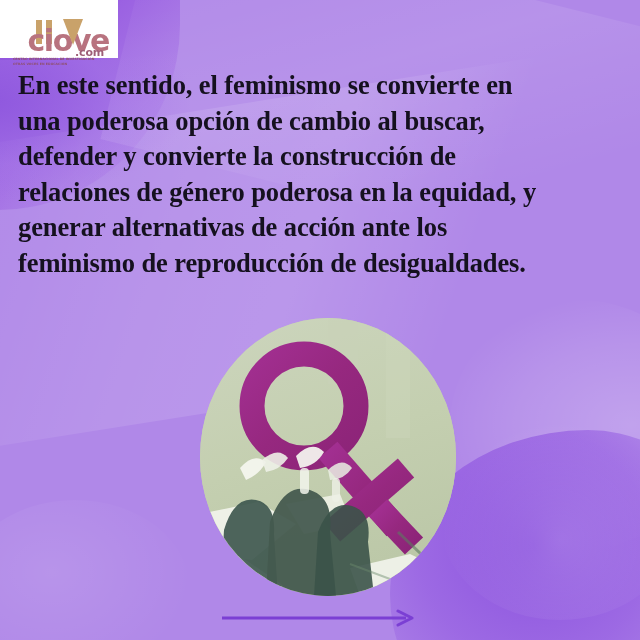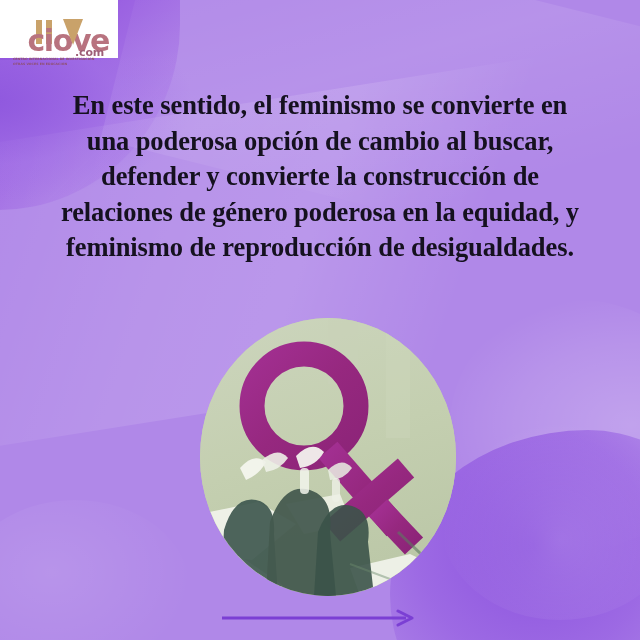--- a/index.html
+++ b/index.html
@@ -144,23 +144,23 @@
     line-height:4.2px;
     letter-spacing:.1px;
     color:#8e4f6b;
     font-weight:700;
     white-space:nowrap;
   }
 
   
   .quote{
     position:absolute;
-    left:18px; top:88px;
+    left:18px; top:68px;
     width:604px;
-    text-align:center;
+    text-align:left;
     z-index:5;
   }
   .quote .line{
     font-family:"Liberation Serif", serif;
     font-size:26.5px;
     line-height:35.5px;
     font-weight:700;
     color:#15111f;
     white-space:nowrap;
     letter-spacing:-.1px;
@@ -213,20 +213,21 @@
     <span>CENTRO INTERNACIONAL DE INVESTIGACIÓN</span>
     <span>OTRAS VOCES EN EDUCACIÓN</span>
   </div>
 </div>
 
 <div class="quote">
   <div class="line">En este sentido, el feminismo se convierte en</div>
   <div class="line">una poderosa opción de cambio al buscar,</div>
   <div class="line">defender y convierte la construcción de</div>
   <div class="line">relaciones de género poderosa en la equidad, y</div>
+  <div class="line">generar alternativas de acción ante los</div>
   <div class="line">feminismo de reproducción de desigualdades.</div>
 </div>
 
 <div class="photo-circle">
   <svg viewBox="0 0 256 278" preserveAspectRatio="xMidYMid slice">
     <defs>
       <linearGradient id="skyG" x1="0" y1="0" x2="0.3" y2="1">
         <stop offset="0%" stop-color="#ccd5bd"></stop>
         <stop offset="55%" stop-color="#c4cfb0"></stop>
         <stop offset="100%" stop-color="#bcc8a8"></stop>

